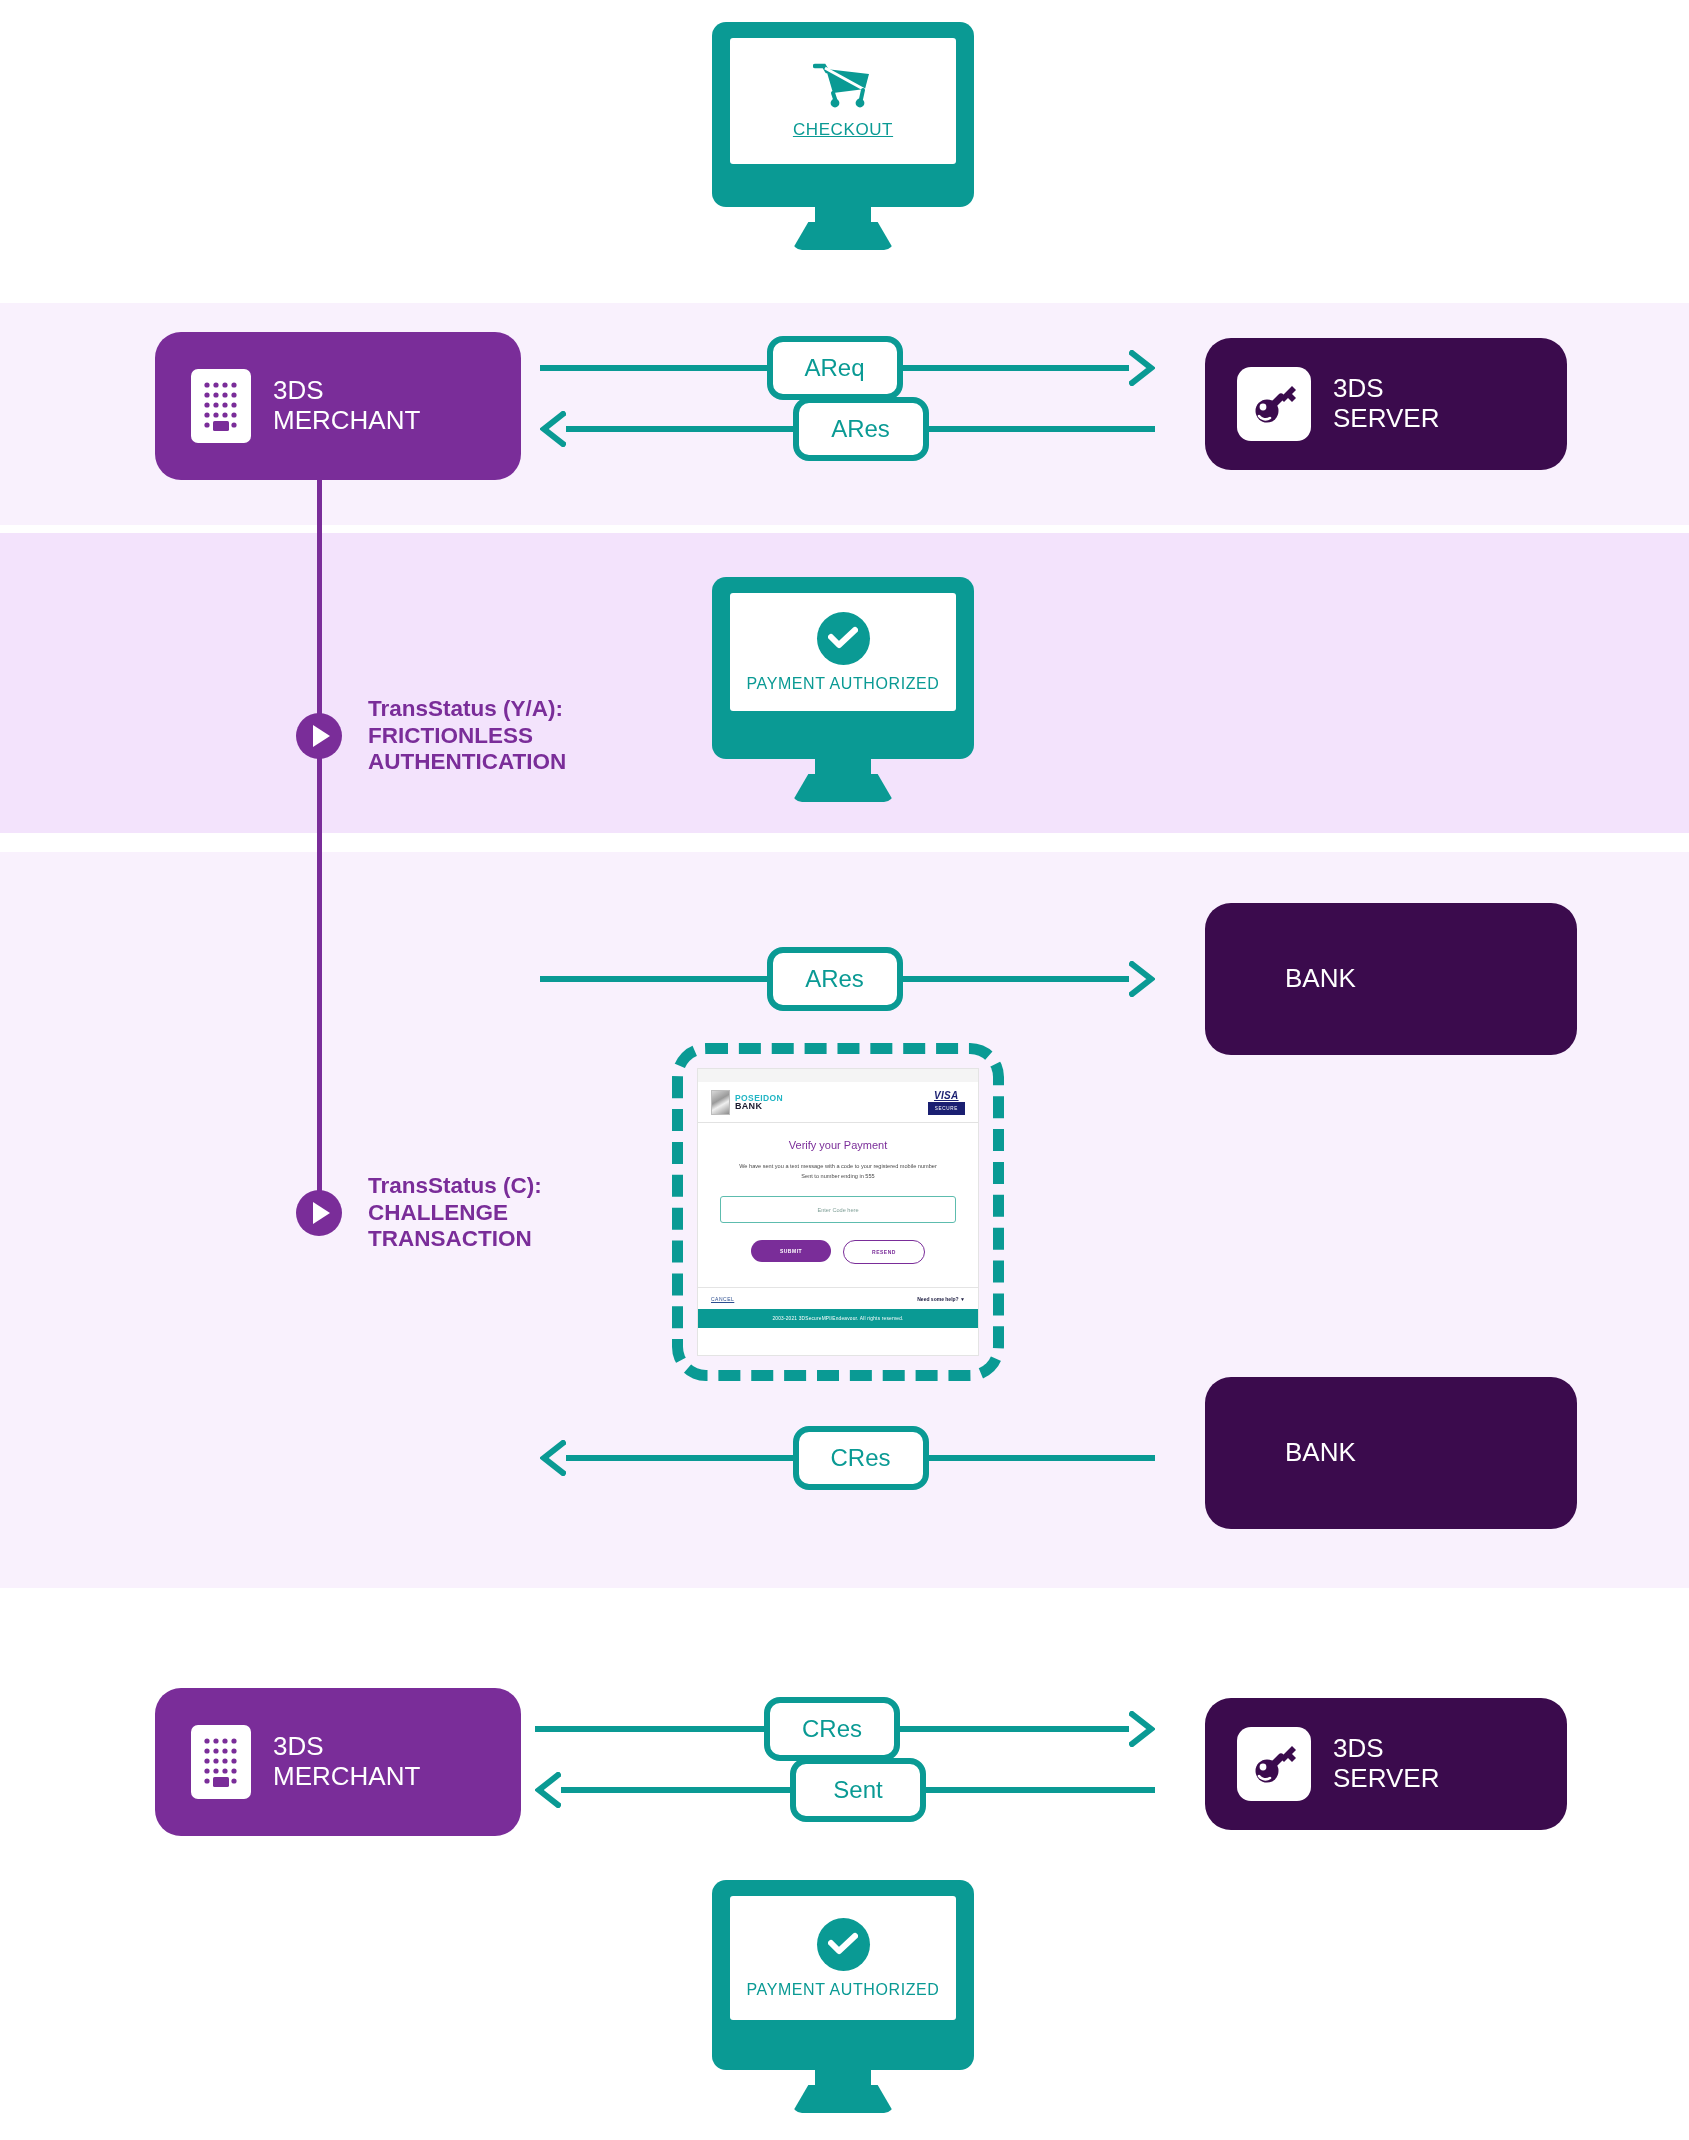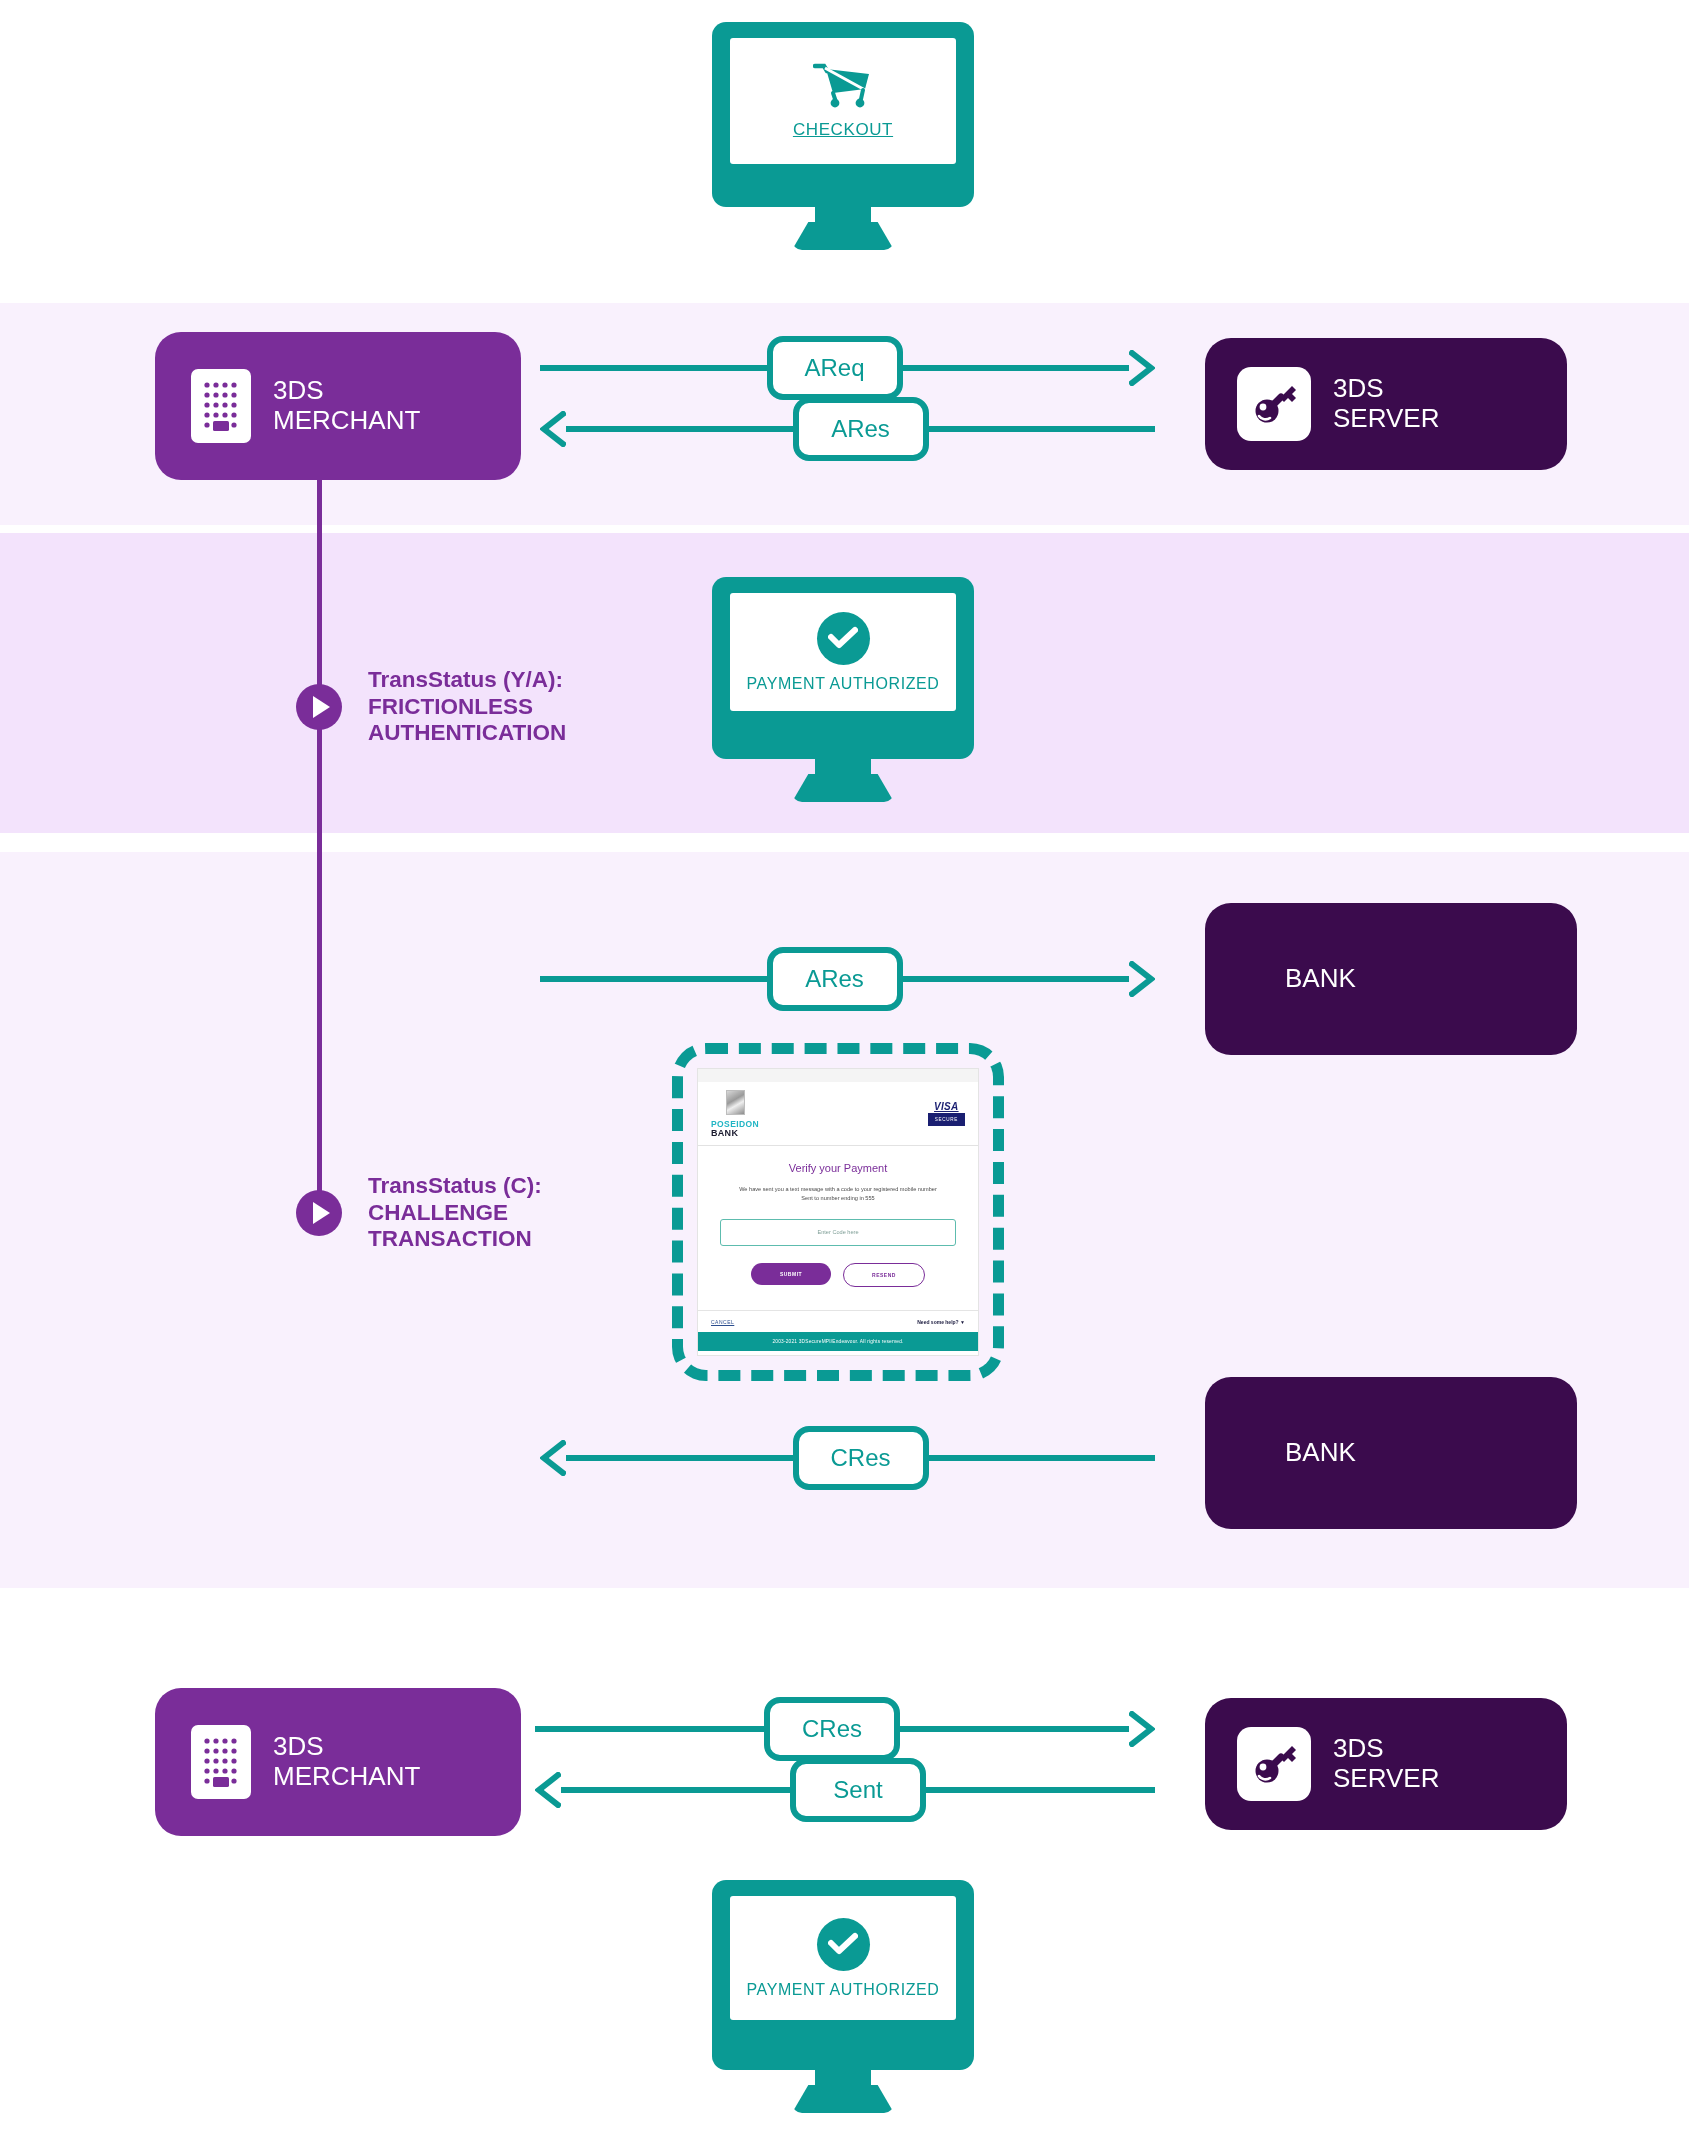--- a/index.html
+++ b/index.html
@@ -96,21 +96,21 @@
   }
   .mock{
     position:absolute;background:#ffffff;overflow:hidden;
     box-shadow:0 0 0 1px #e4e4e4;
   }
   .mock-topbar{background:#f4f4f4;width:100%;}
   .mock-head{
     display:flex;align-items:center;justify-content:space-between;
     padding:8px 13px 7px 13px;border-bottom:1px solid #e2e2e2;
   }
-  .brand{display:flex;align-items:center;gap:5px;flex-direction:column;}
+  .brand{display:flex;align-items:center;gap:5px;}
   .brand-mark{
     width:17px;height:23px;
     background:linear-gradient(150deg,#d8d8d8 0%,#9a9a9a 40%,#efefef 60%,#8c8c8c 100%);
     border:1px solid #bdbdbd;
   }
   .brand-txt{line-height:1.02;}
   .brand-txt .b1{color:#21b5c4;font-weight:bold;font-size:8.5px;letter-spacing:.4px;}
   .brand-txt .b2{color:#1a1a2e;font-weight:bold;font-size:9px;letter-spacing:.3px;}
   .visa-block{text-align:center;}
   .visa-word{color:#1a1f71;font-weight:bold;font-style:italic;font-size:10px;letter-spacing:.3px;}
@@ -241,21 +241,21 @@
     <div class="line"></div>
     <div class="arrowhead">
       <svg width="26" height="36" viewBox="0 0 26 36" aria-hidden="true">
         <path d="M3 3 L22 18 L3 33" stroke="#0a9a94" stroke-width="6" fill="none" stroke-linecap="square" stroke-linejoin="miter"></path>
       </svg>
     </div>
   </div>
 
   <div class="vline" style="left:317px;top:478px;height:722px;"></div>
 
-  <div class="marker" style="left:296px;top:657px;width:420px;height:100px;">
+  <div class="marker" style="left:296px;top:686px;width:420px;height:100px;">
     <span class="dot">
       <span class="play"></span>
     </span>
     <span class="mtext" style="font-size:22.5px;">TransStatus (Y/A):
 FRICTIONLESS
 AUTHENTICATION</span>
   </div>
 
   <div class="monitor" style="left:712px;top:577px;width:262px;height:222px;">
     <div class="bezel" style="width:262px;height:182px;"></div>

